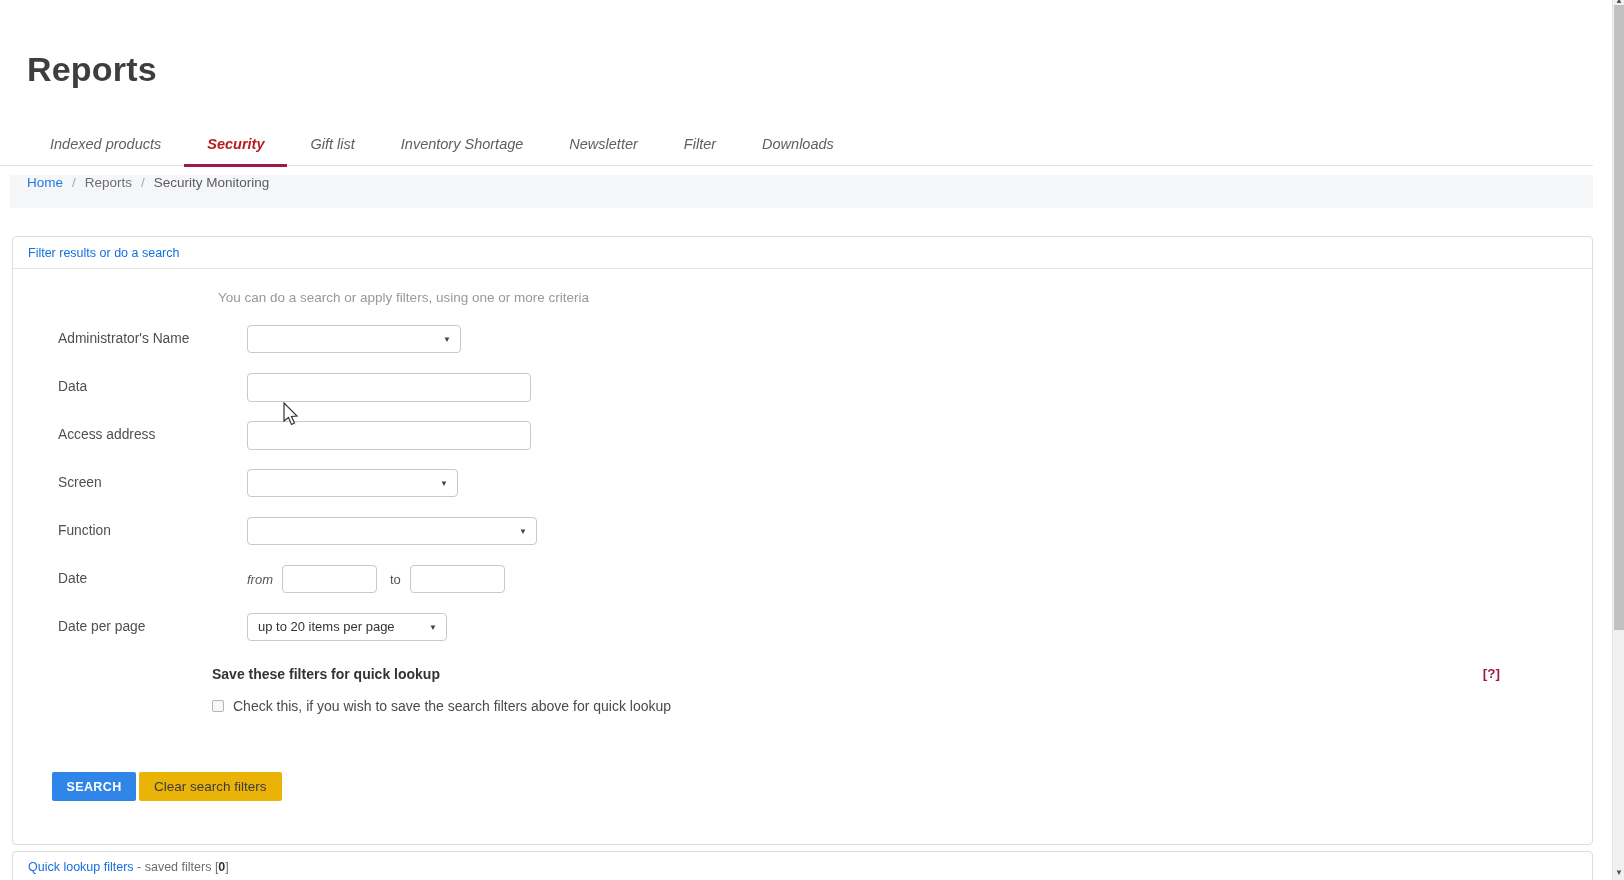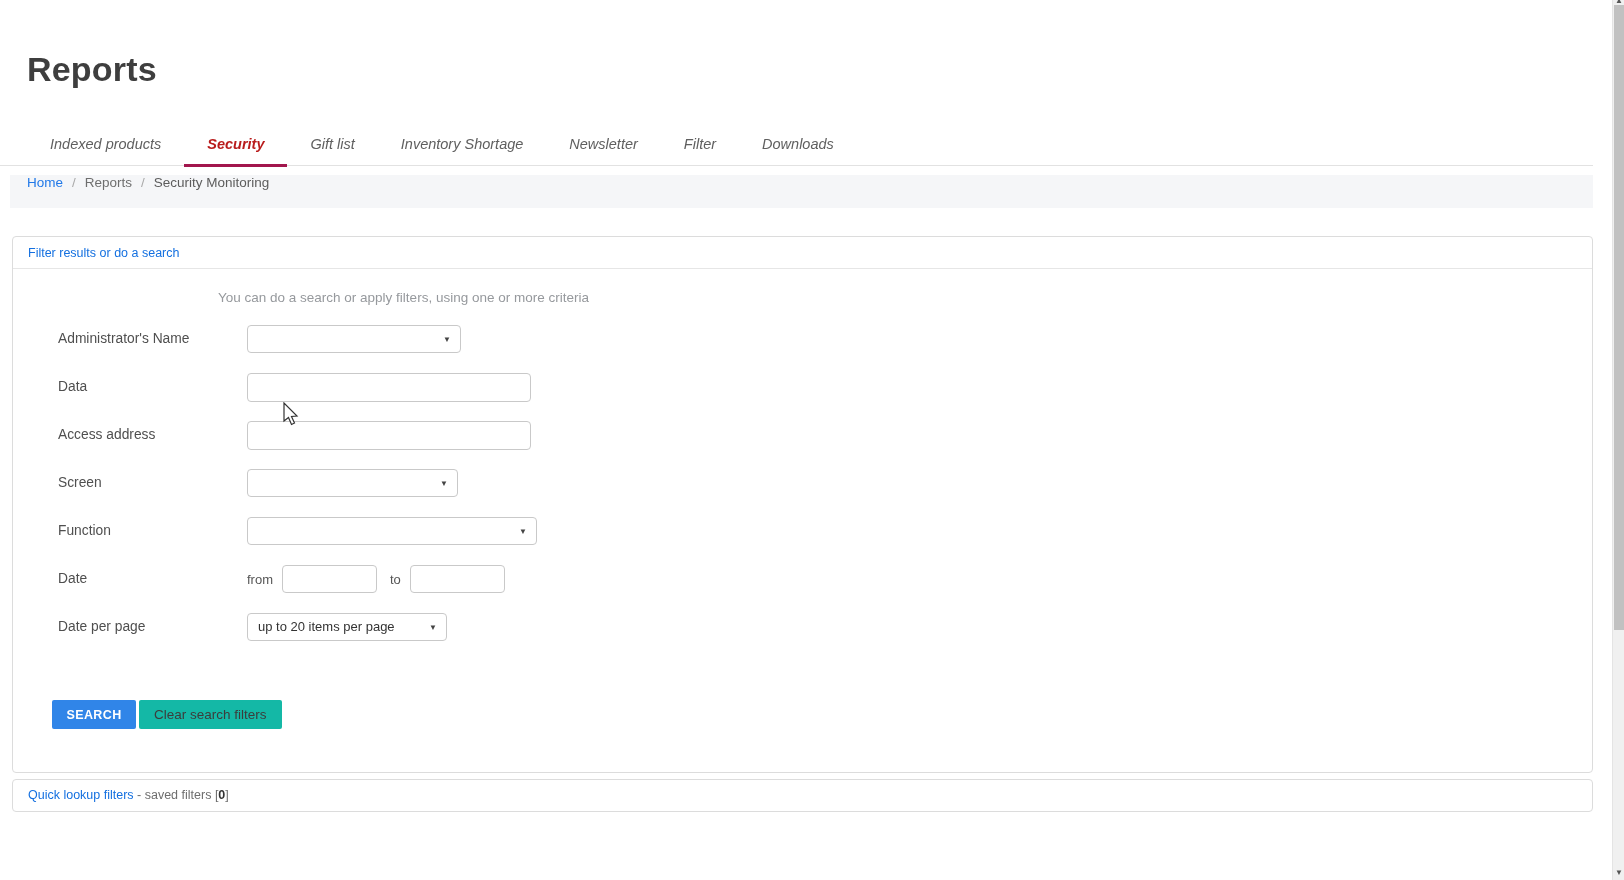--- a/index.html
+++ b/index.html
@@ -37,33 +37,33 @@
   .sel .sel-value { display:block; line-height:26px; padding:0 24px 0 10px; font-size:13px; color:#333; white-space:nowrap; }
   .sel .caret { position:absolute; right:9px; top:9px; font-size:8px; color:#444; pointer-events:none; }
   .sel.w-admin { width:214px; }
   .sel.w-screen { width:211px; }
   .sel.w-function { width:290px; }
   .sel.w-items { width:200px; }
 
   .txt { height:29px; width:284px; border:1px solid #c9c9c9; border-radius:4px; padding:0 9px; font-size:13px; color:#333; font-family:"Liberation Sans",sans-serif; outline:none; }
   .txt.date { width:95px; height:28px; }
   .inline-lbl { font-size:13px; color:#555; padding-top:7px; }
-  .inline-lbl.from { margin-right:9px; }
+  .inline-lbl.from { margin-right:9px;font-style:italic; }
   .inline-lbl.to { margin:7px 9px 0 13px; padding-top:0; }
 
   .save-section { margin:24px 0 0 154px; position:relative; width:1330px; }
   .save-title { font-size:14px; font-weight:700; color:#333; }
   .help-badge { position:absolute; right:42px; top:0; color:#a2164d; font-weight:700; font-size:13.5px; cursor:pointer; }
   .checkbox-row { display:flex; align-items:center; margin-top:16px; }
   .checkbox { width:12px; height:12px; border:1px solid #b5b5b5; border-radius:2px; background:#f7f7f7; margin-right:9px; cursor:pointer; }
   .checkbox-label { font-size:14px; color:#4a4a4a; }
 
   .buttons-row { margin:58px 0 0 -6px; display:flex; padding-bottom:43px; }
   .btn-search { background:#3085e8; color:#fff; border:none; border-radius:2px; font-family:"Liberation Sans",sans-serif; font-size:12.5px; font-weight:700; letter-spacing:.4px; width:84px; height:29px; cursor:pointer; }
-  .btn-clear { background:#14b8a6; color:#3c3c3c; border:none; border-radius:2px; font-family:"Liberation Sans",sans-serif; font-size:13.5px; height:29px; padding:0 15px; margin-left:3px; cursor:pointer; }
+  .btn-clear { background:#eab308; color:#3c3c3c; border:none; border-radius:2px; font-family:"Liberation Sans",sans-serif; font-size:13.5px; height:29px; padding:0 15px; margin-left:3px; cursor:pointer; }
 
   .quick-panel { margin-top:6px; padding:8px 15px 9px 15px; font-size:12.5px; }
   .quick-panel .link { color:#1470e0; cursor:pointer; }
   .quick-panel .muted { color:#6e6e6e; }
   .quick-panel .count { color:#333; font-weight:700; }
 
   
   .scrollbar { position:absolute; right:0; top:0; width:12px; height:880px; background:#f0f0f0; border-left:1px solid #e4e4e4; }
   .scroll-thumb { position:absolute; left:1px; top:5px; width:10px; height:625px; background:#c1c1c1; }
   .scroll-arrow { position:absolute; left:0; width:12px; text-align:center; font-size:8px; color:#555; line-height:8px; }
@@ -149,20 +149,28 @@
       </div>
 
       <div class="form-row">
         <div class="form-label">Date per page</div>
         <div class="sel w-items">
           <span class="sel-value">up to 20 items per page</span>
           <span class="caret">▼</span>
         </div>
       </div>
 
+      <div class="save-section">
+        <div class="save-title">Save these filters for quick lookup</div>
+        <span class="help-badge">[?]</span>
+        <div class="checkbox-row">
+          <span class="checkbox"></span>
+          <span class="checkbox-label">Check this, if you wish to save the search filters above for quick lookup</span>
+        </div>
+      </div>
 
       <div class="buttons-row">
         <button class="btn-search">SEARCH</button>
         <button class="btn-clear">Clear search filters</button>
       </div>
     </div>
   </div>
 
   <div class="panel quick-panel">
     <span class="link">Quick lookup filters</span><span class="muted"> - saved filters [</span><span class="count">0</span><span class="muted">]</span>

